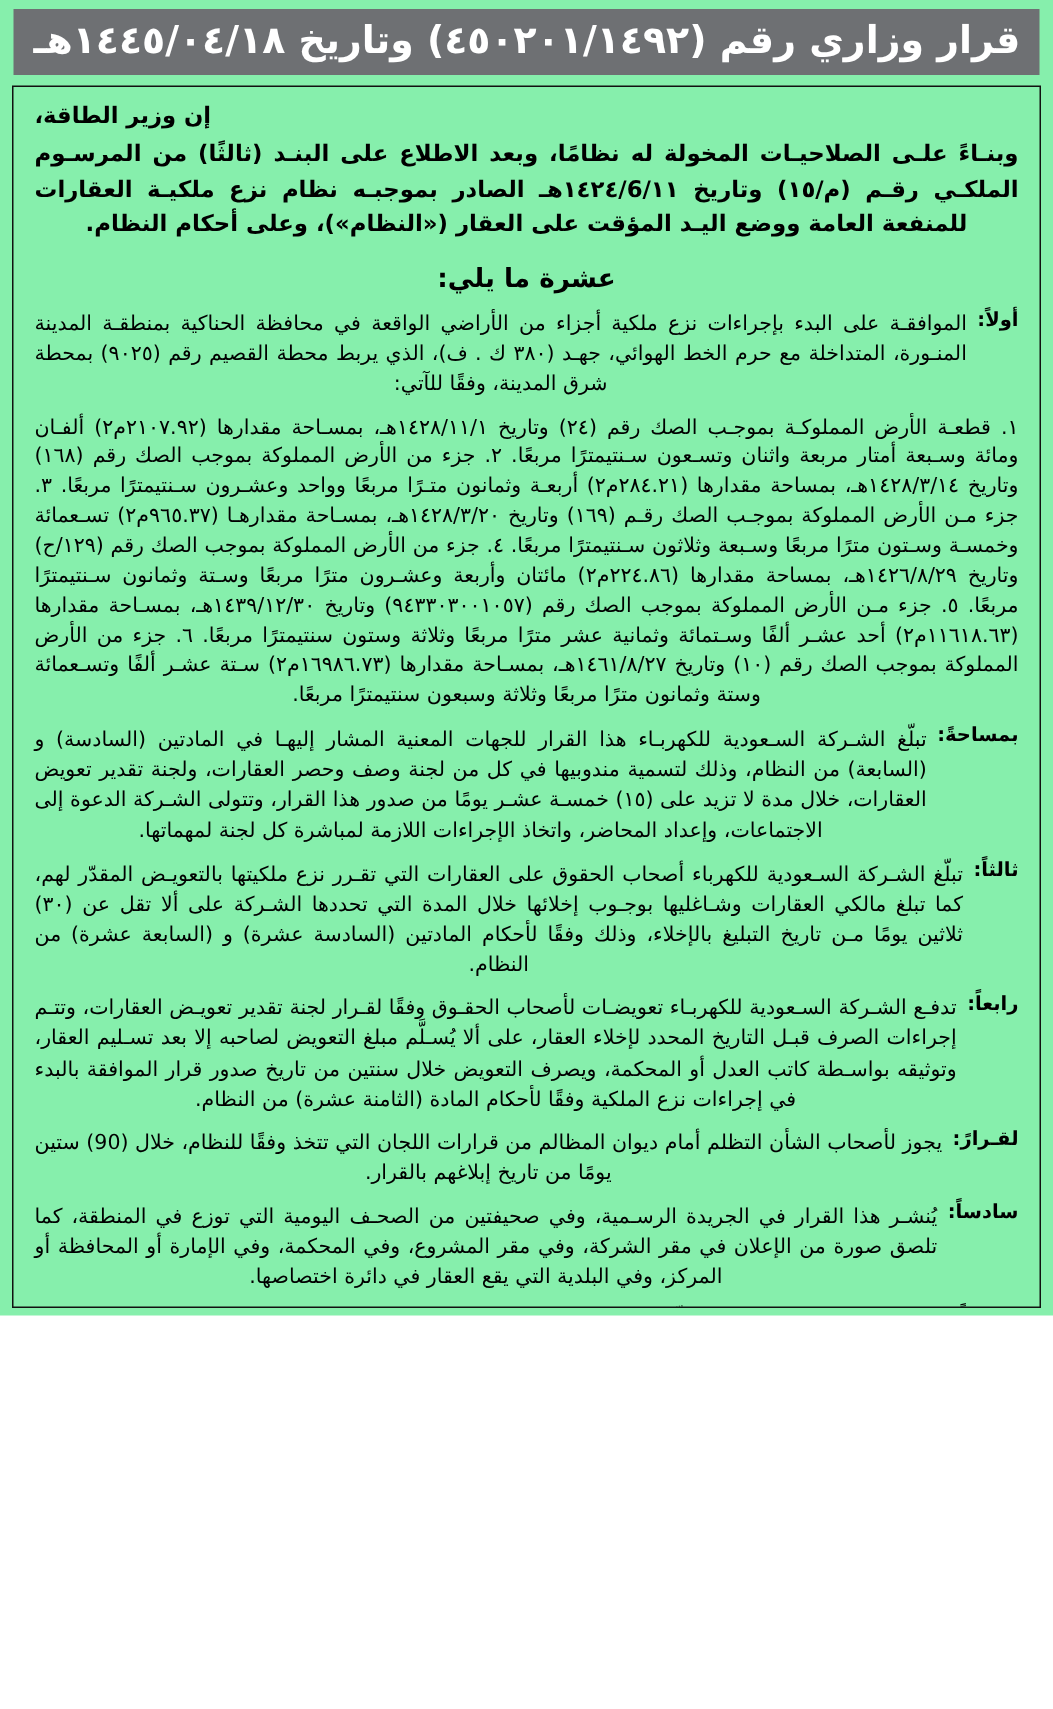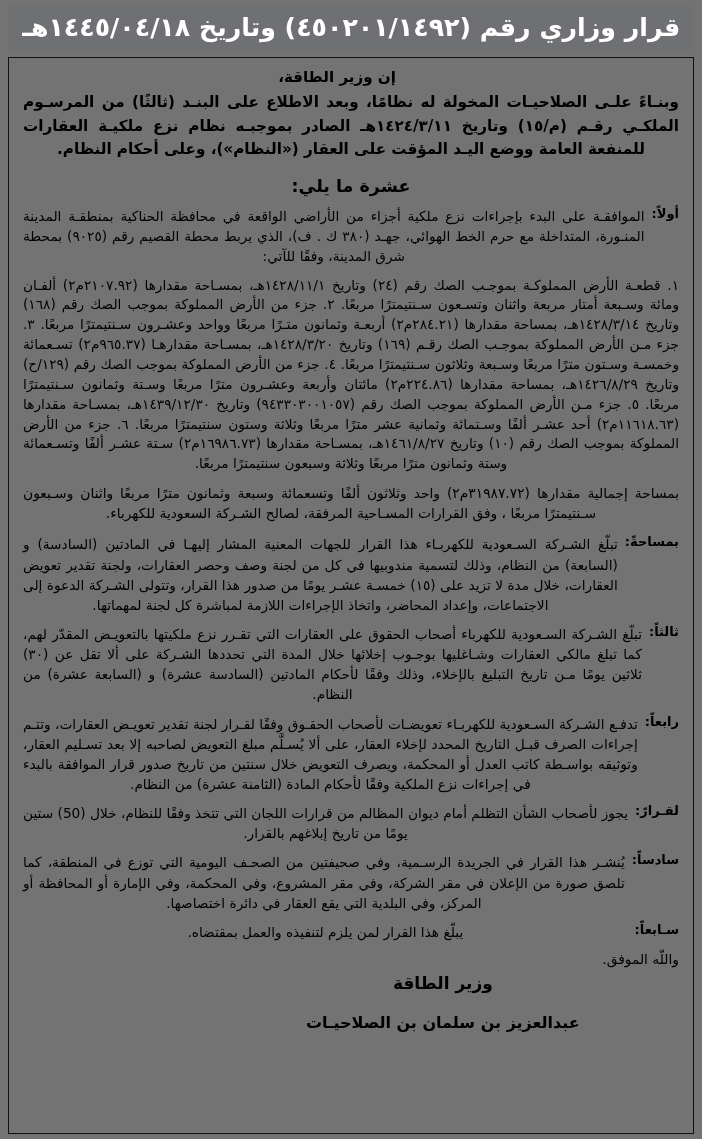--- a/index.html
+++ b/index.html
@@ -12,23 +12,23 @@
     width: 702px;
     height: 1139px;
     font-family: "DejaVu Sans", "Liberation Sans", sans-serif;
     color: #000000;
     overflow: hidden;
   }
 
   .page {
     position: relative;
     width: 702px;
-    height: 1139px;
+    height: 877px;
     box-sizing: border-box;
-    background: #737373;
+    background: #86efac;
   }
 
   
   .header-bar {
     position: absolute;
     top: 6px;
     right: 9px;
     left: 9px;
     height: 44px;
     background: #6e7073;
@@ -56,21 +56,21 @@
     bottom: 5px;
     border: 1.4px solid #111111;
     box-sizing: border-box;
     padding: 10px 14px 8px 14px;
     overflow: hidden;
   }
 
   .intro-line {
     font-size: 15.1px;
     font-weight: bold;
-    text-align: center;
+    text-align: left;
     margin: 0 0 5px 0;
     padding-right: 28px;
   }
 
   .intro-block {
     font-size: 15.2px;
     font-weight: bold;
     line-height: 1.56;
     text-align: justify;
     text-align-last: center;
@@ -159,51 +159,50 @@
 <div class="page">
 
   <div class="header-bar">
     <div class="header-title">قرار وزاري رقم (٤٥٠٢٠١/١٤٩٢) وتاريخ ١٤٤٥/٠٤/١٨هـ</div>
   </div>
 
   <div class="doc-frame">
 
     <div class="intro-line">إن وزير الطاقة،</div>
 
-    <div class="intro-block">وبنـاءً علـى الصلاحيـات المخولة له نظامًا، وبعد الاطلاع على البنـد (ثالثًا) من المرسـوم الملكـي رقـم (م/١٥) وتاريخ ١٤٢٤/٣/١١هـ الصادر بموجبـه نظام نزع ملكيـة العقارات للمنفعة العامة ووضع اليـد المؤقت على العقار («النظام»)، وعلى أحكام النظام.</div>
+    <div class="intro-block">وبنـاءً علـى الصلاحيـات المخولة له نظامًا، وبعد الاطلاع على البنـد (ثالثًا) من المرسـوم الملكـي رقـم (م/١٥) وتاريخ ١٤٢٤/6/١١هـ الصادر بموجبـه نظام نزع ملكيـة العقارات للمنفعة العامة ووضع اليـد المؤقت على العقار («النظام»)، وعلى أحكام النظام.</div>
 
     <div class="decides">عشرة ما يلي:</div>
 
     <div class="clause">
       <div class="clause-label">أولاً:</div>
       <div class="clause-body">الموافقـة على البدء بإجراءات نزع ملكية أجزاء من الأراضي الواقعة في محافظة الحناكية بمنطقـة المدينة المنـورة، المتداخلة مع حرم الخط الهوائي، جهـد (٣٨٠ ك . ف)، الذي يربط محطة القصيم رقم (٩٠٢٥) بمحطة شرق المدينة، وفقًا للآتي:</div>
     </div>
 
     <div class="parcel-block">١. قطعـة الأرض المملوكـة بموجـب الصك رقم (٢٤) وتاريخ ١٤٢٨/١١/١هـ، بمسـاحة مقدارها (٢١٠٧.٩٢م٢) ألفـان ومائة وسـبعة أمتار مربعة واثنان وتسـعون سـنتيمترًا مربعًا. ٢. جزء من الأرض المملوكة بموجب الصك رقم (١٦٨) وتاريخ ١٤٢٨/٣/١٤هـ، بمساحة مقدارها (٢٨٤.٢١م٢) أربعـة وثمانون متـرًا مربعًا وواحد وعشـرون سـنتيمترًا مربعًا. ٣. جزء مـن الأرض المملوكة بموجـب الصك رقـم (١٦٩) وتاريخ ١٤٢٨/٣/٢٠هـ، بمسـاحة مقدارهـا (٩٦٥.٣٧م٢) تسـعمائة وخمسـة وسـتون مترًا مربعًا وسـبعة وثلاثون سـنتيمترًا مربعًا. ٤. جزء من الأرض المملوكة بموجب الصك رقم (١٢٩/ح) وتاريخ ١٤٢٦/٨/٢٩هـ، بمساحة مقدارها (٢٢٤.٨٦م٢) مائتان وأربعة وعشـرون مترًا مربعًا وسـتة وثمانون سـنتيمترًا مربعًا. ٥. جزء مـن الأرض المملوكة بموجب الصك رقم (٩٤٣٣٠٣٠٠١٠٥٧) وتاريخ ١٤٣٩/١٢/٣٠هـ، بمسـاحة مقدارها (١١٦١٨.٦٣م٢) أحد عشـر ألفًا وسـتمائة وثمانية عشر مترًا مربعًا وثلاثة وستون سنتيمترًا مربعًا. ٦. جزء من الأرض المملوكة بموجب الصك رقم (١٠) وتاريخ ١٤٦١/٨/٢٧هـ، بمسـاحة مقدارها (١٦٩٨٦.٧٣م٢) سـتة عشـر ألفًا وتسـعمائة وستة وثمانون مترًا مربعًا وثلاثة وسبعون سنتيمترًا مربعًا.</div>
 
-    <div class="total-block">بمساحة إجمالية مقدارها (٣١٩٨٧.٧٢م٢) واحد وثلاثون ألفًا وتسعمائة وسبعة وثمانون مترًا مربعًا واثنان وسـبعون سـنتيمترًا مربعًا ، وفق القرارات المسـاحية المرفقة، لصالح الشـركة السعودية للكهرباء.</div>
 
     <div class="clause">
       <div class="clause-label">بمساحةً:</div>
       <div class="clause-body">تبلّغ الشـركة السـعودية للكهربـاء هذا القرار للجهات المعنية المشار إليهـا في المادتين (السادسة) و (السابعة) من النظام، وذلك لتسمية مندوبيها في كل من لجنة وصف وحصر العقارات، ولجنة تقدير تعويض العقارات، خلال مدة لا تزيد على (١٥) خمسـة عشـر يومًا من صدور هذا القرار، وتتولى الشـركة الدعوة إلى الاجتماعات، وإعداد المحاضر، واتخاذ الإجراءات اللازمة لمباشرة كل لجنة لمهماتها.</div>
     </div>
 
     <div class="clause">
       <div class="clause-label">ثالثاً:</div>
       <div class="clause-body">تبلّغ الشـركة السـعودية للكهرباء أصحاب الحقوق على العقارات التي تقـرر نزع ملكيتها بالتعويـض المقدّر لهم، كما تبلغ مالكي العقارات وشـاغليها بوجـوب إخلائها خلال المدة التي تحددها الشـركة على ألا تقل عن (٣٠) ثلاثين يومًا مـن تاريخ التبليغ بالإخلاء، وذلك وفقًا لأحكام المادتين (السادسة عشرة) و (السابعة عشرة) من النظام.</div>
     </div>
 
     <div class="clause">
       <div class="clause-label">رابعاً:</div>
       <div class="clause-body">تدفـع الشـركة السـعودية للكهربـاء تعويضـات لأصحاب الحقـوق وفقًا لقـرار لجنة تقدير تعويـض العقارات، وتتـم إجراءات الصرف قبـل التاريخ المحدد لإخلاء العقار، على ألا يُسـلَّم مبلغ التعويض لصاحبه إلا بعد تسـليم العقار، وتوثيقه بواسـطة كاتب العدل أو المحكمة، ويصرف التعويض خلال سنتين من تاريخ صدور قرار الموافقة بالبدء في إجراءات نزع الملكية وفقًا لأحكام المادة (الثامنة عشرة) من النظام.</div>
     </div>
 
     <div class="clause">
       <div class="clause-label">لقـرارً:</div>
-      <div class="clause-body">يجوز لأصحاب الشأن التظلم أمام ديوان المظالم من قرارات اللجان التي تتخذ وفقًا للنظام، خلال (50) ستين يومًا من تاريخ إبلاغهم بالقرار.</div>
+      <div class="clause-body">يجوز لأصحاب الشأن التظلم أمام ديوان المظالم من قرارات اللجان التي تتخذ وفقًا للنظام، خلال (90) ستين يومًا من تاريخ إبلاغهم بالقرار.</div>
     </div>
 
     <div class="clause">
       <div class="clause-label">سادساً:</div>
       <div class="clause-body">يُنشـر هذا القرار في الجريدة الرسـمية، وفي صحيفتين من الصحـف اليومية التي توزع في المنطقة، كما تلصق صورة من الإعلان في مقر الشركة، وفي مقر المشروع، وفي المحكمة، وفي الإمارة أو المحافظة أو المركز، وفي البلدية التي يقع العقار في دائرة اختصاصها.</div>
     </div>
 
     <div class="clause">
       <div class="clause-label">سـابعاً:</div>
       <div class="clause-body">يبلّغ هذا القرار لمن يلزم لتنفيذه والعمل بمقتضاه.</div>

